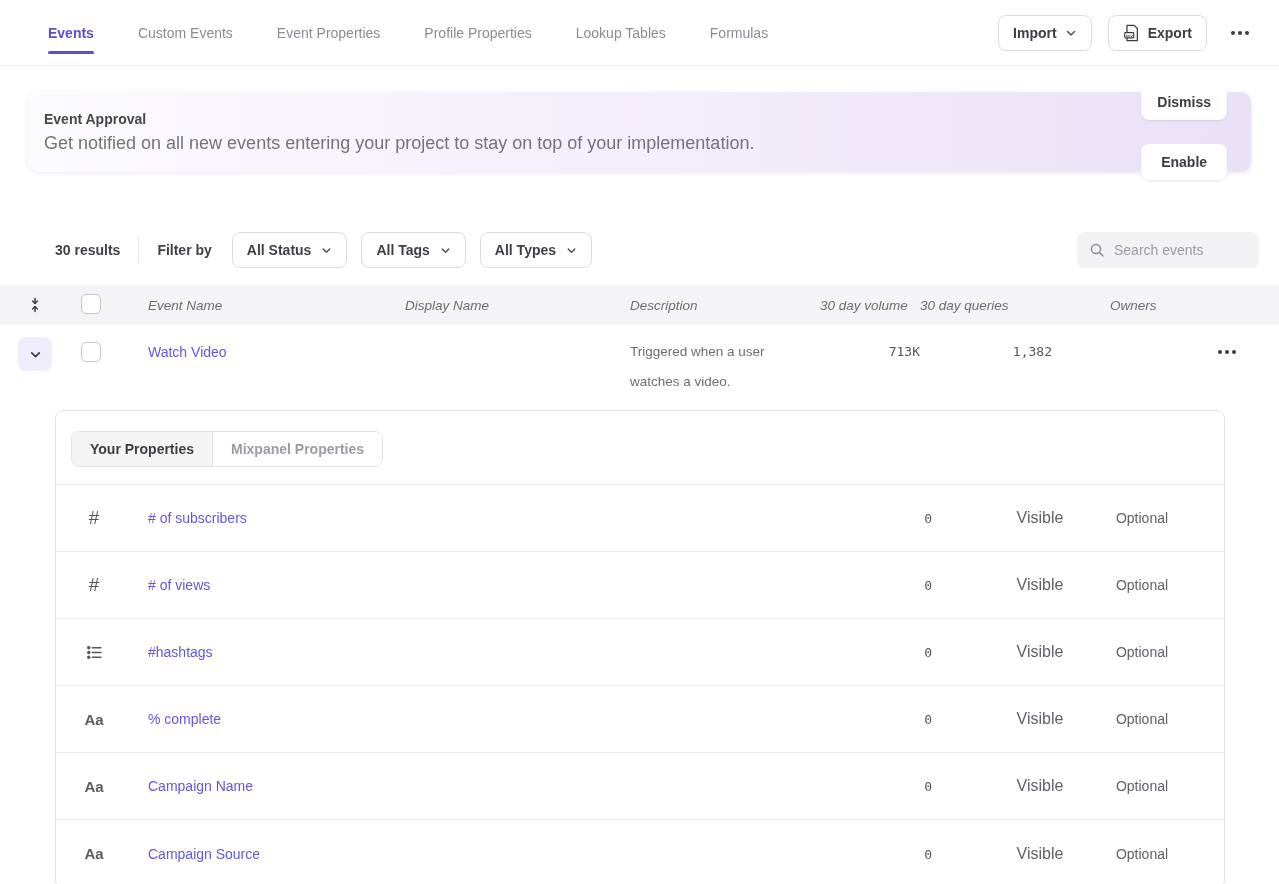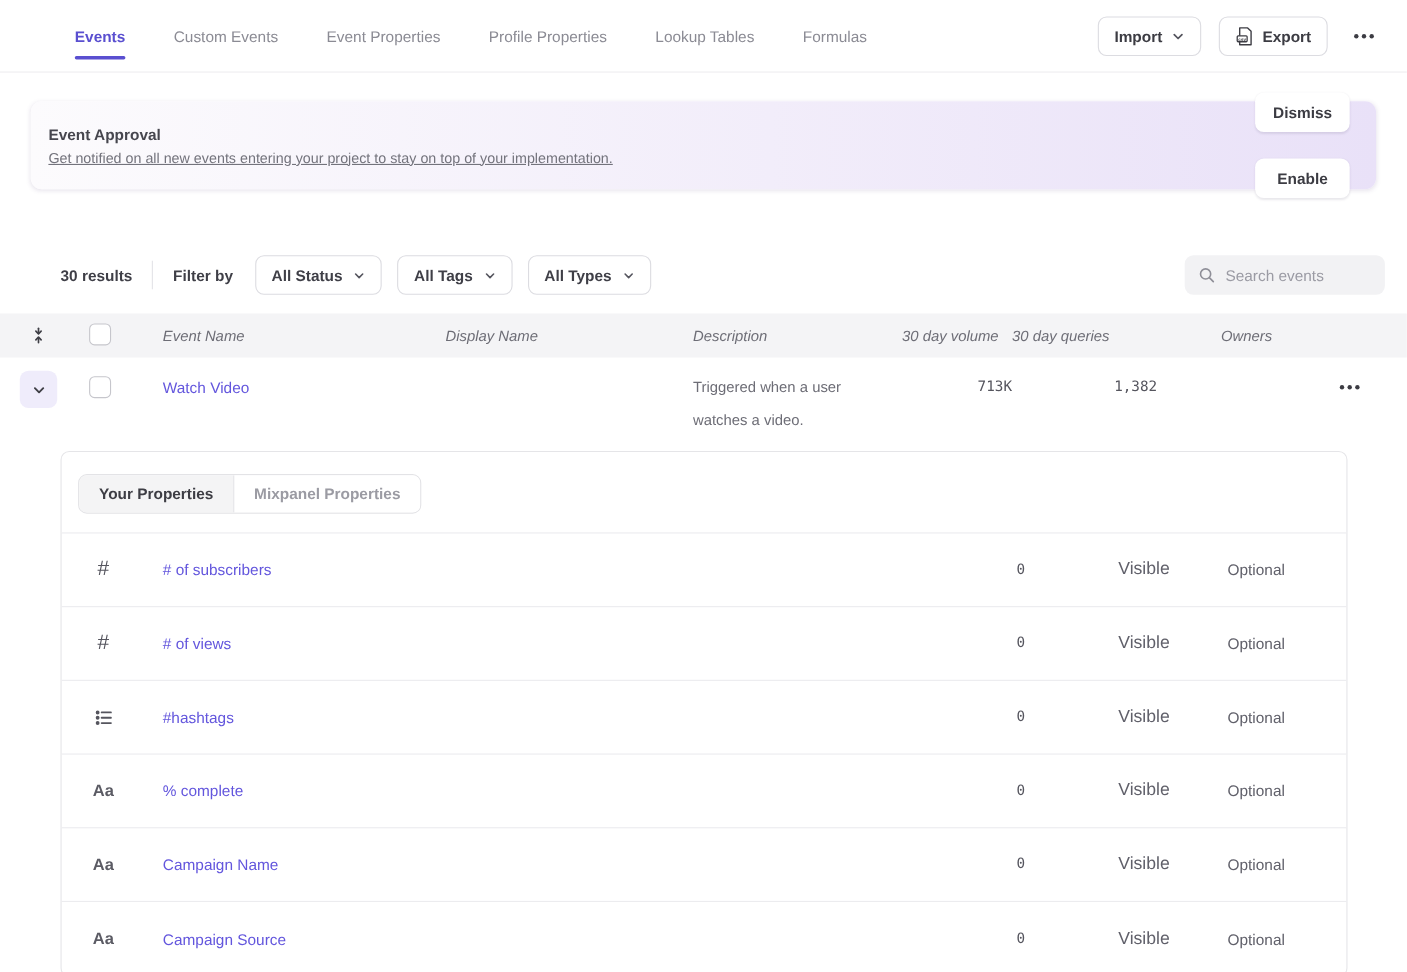--- a/index.html
+++ b/index.html
@@ -5,39 +5,39 @@
   * { margin:0; padding:0; box-sizing:border-box; }
   html,body { width:1279px; height:884px; overflow:hidden; background:#ffffff;
     font-family:"Liberation Sans", sans-serif; color:#3f3f47; }
 
   
   .topnav { height:66px; display:flex; align-items:center; padding:0 24px 0 48px;
     border-bottom:1px solid #eeedf0; background:#fff; }
   .tabs { display:flex; gap:44px; height:100%; }
   .tab { position:relative; display:flex; align-items:center; height:100%;
     font-size:14px; color:#8b8b94; cursor:pointer; white-space:nowrap; }
-  .tab.active { color:#5a4fd0; font-weight:700;margin-left:20px; }
+  .tab.active { color:#5a4fd0; font-weight:700; }
   .tab .underline { position:absolute; left:0; right:0; bottom:11px; height:3px;
     border-radius:2px; background:#5a4fd0; }
   .nav-actions { margin-left:auto; display:flex; align-items:center; gap:16px; }
   .btn { display:inline-flex; align-items:center; gap:8px; height:36px; padding:0 14px;
     background:#fff; border:1px solid #dcdce1; border-radius:8px; font-size:14px;
     font-weight:600; color:#3c3c43; cursor:pointer; white-space:nowrap; }
   .icon-btn { border:none; background:none; padding:4px 6px; cursor:pointer;
     display:flex; align-items:center; margin-left:2px; }
   .dots { display:flex; gap:3px; }
   .dots i { width:4px; height:4px; border-radius:50%; background:#3c3c43; }
 
   
   .banner { margin:26px 28px 0; height:80px; border-radius:10px;
     background:linear-gradient(90deg,#fcfbfd 0%,#f2edfa 55%,#e9e1f8 100%);
     box-shadow:0 1px 4px rgba(90,70,130,0.14); display:flex; align-items:center;
     padding:0 24px 0 16px; }
   .banner-title { font-size:14px; font-weight:700; color:#46464e; margin-bottom:6px; }
-  .banner-desc { font-size:13px; color:#73737c;text-decoration:underline; }
+  .banner-desc { font-size:18px; color:#73737c; }
   .banner-actions { margin-left:auto; display:flex; gap:24px;flex-direction:column; }
   .banner-btn { height:36px; padding:0 16px; background:#fff; border:none; border-radius:8px;
     font-size:14px; font-weight:600; color:#3c3c43; cursor:pointer;
     box-shadow:0 1px 2px rgba(40,30,70,0.10); font-family:inherit; }
 
   
   .filterbar { margin:60px 20px 0 55px; height:36px; display:flex; align-items:center; }
   .results-count { font-size:14px; font-weight:700; color:#3f3f47; }
   .vdivider { width:1px; height:26px; background:#e3e3e7; margin:0 18px; }
   .filter-by { font-size:14px; font-weight:700; color:#3f3f47; margin-right:20px; }

